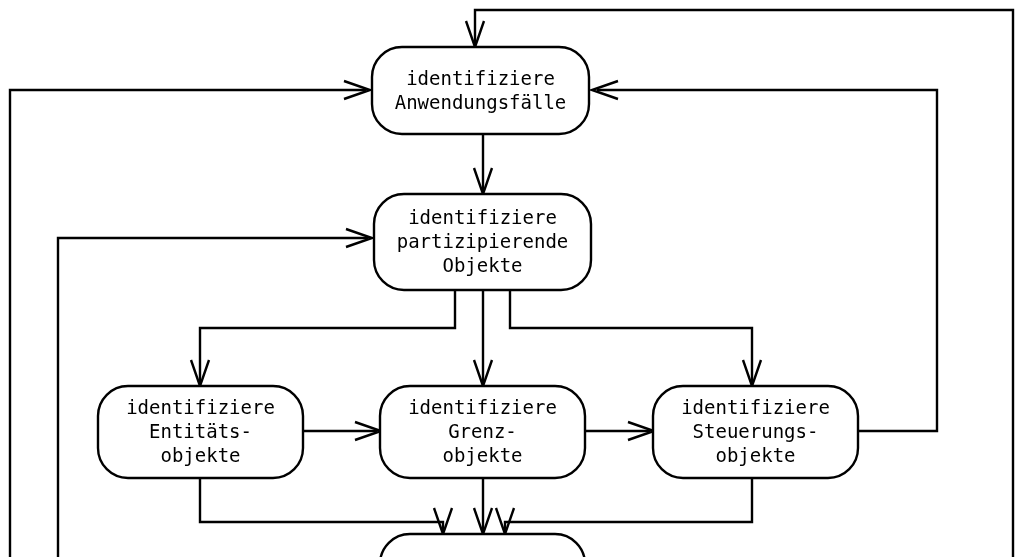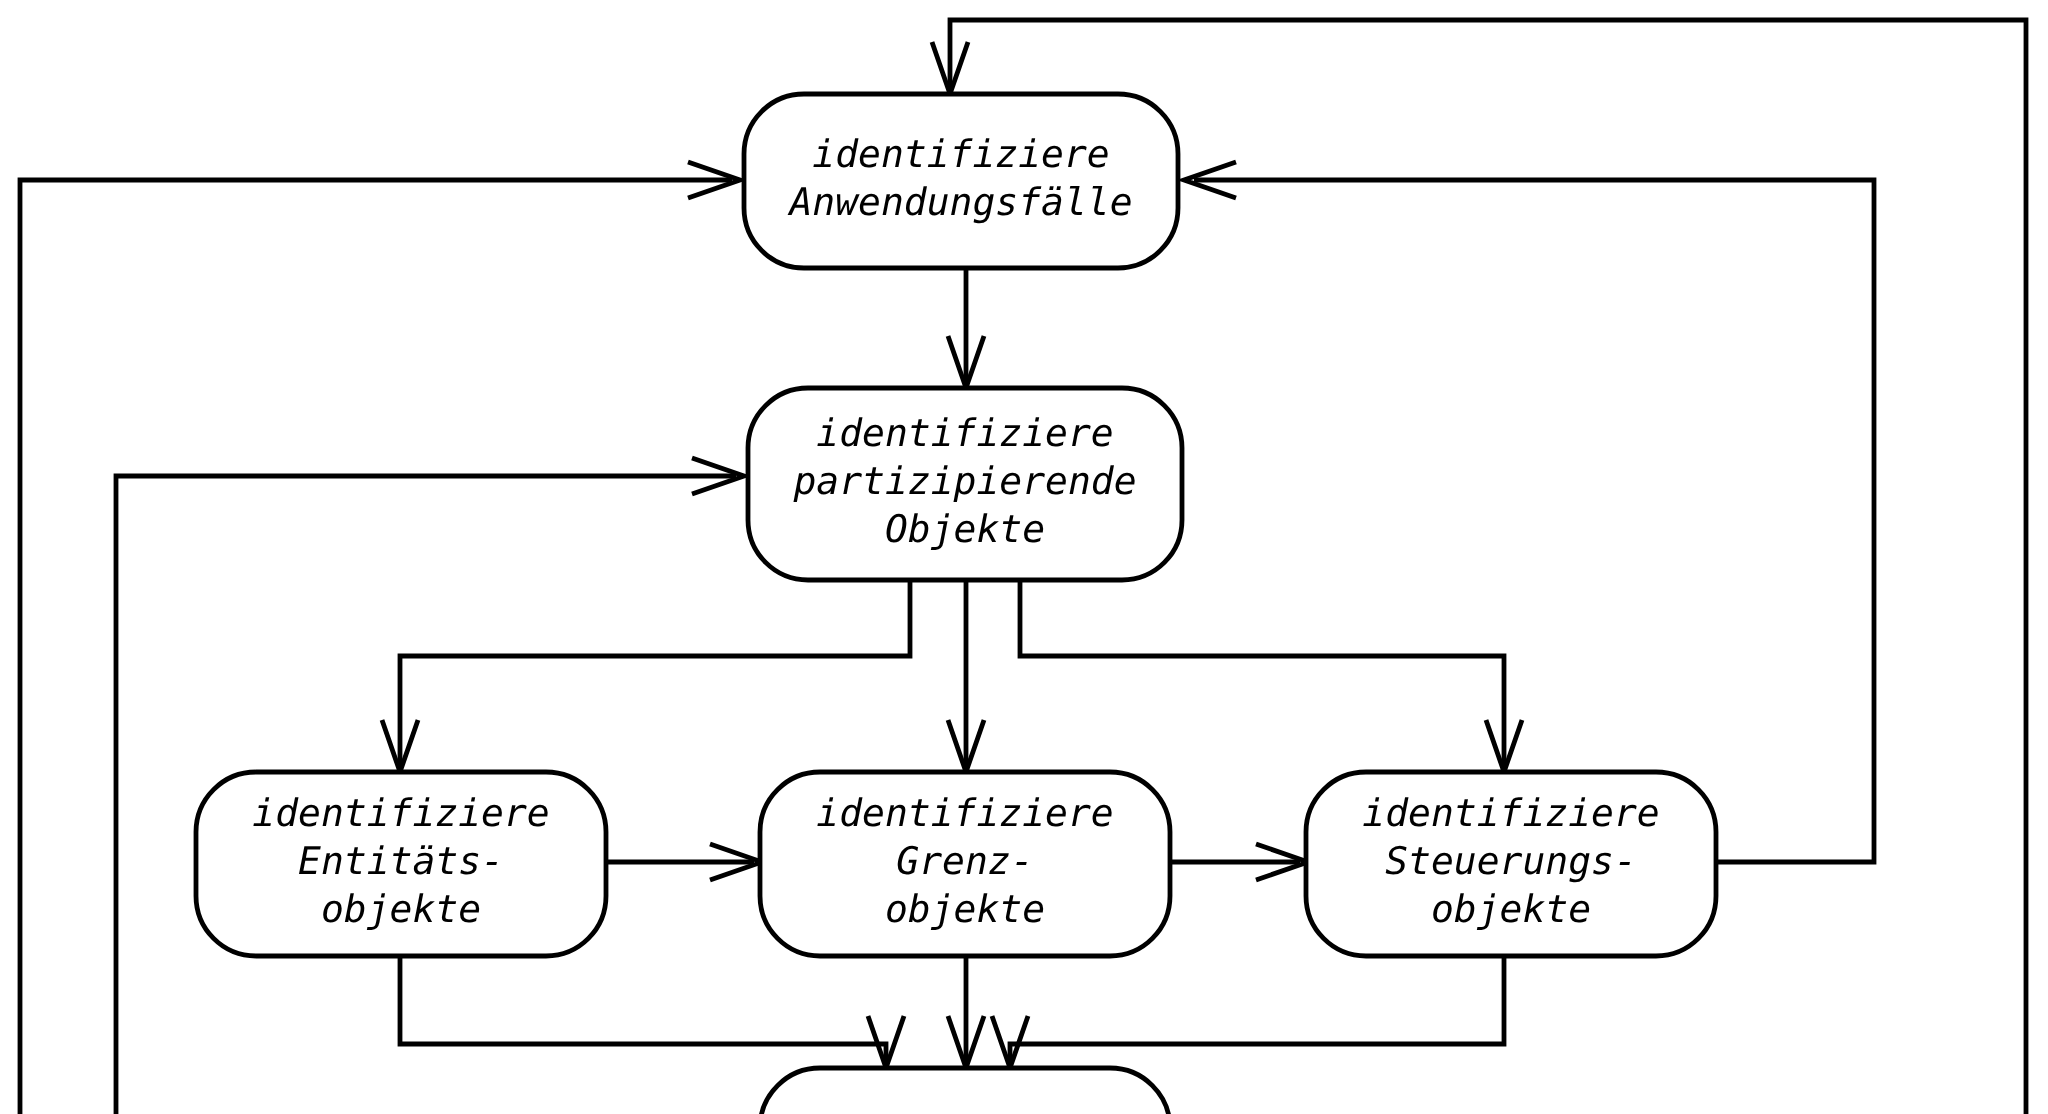--- a/index.html
+++ b/index.html
@@ -11,21 +11,20 @@
     width: 1024px;
     height: 557px;
     overflow: hidden;
     font-family: "DejaVu Sans Mono", "Liberation Mono", monospace;
   }
   #diagram-root {
     position: relative;
     width: 1024px;
     height: 557px;
     background: #ffffff;
-    font-style: italic;
   }
   svg#flow {
     display: block;
     width: 1024px;
     height: 557px;
     background: #ffffff;
   }
   .node-shape {
     fill: #ffffff;
     stroke: #000000;

